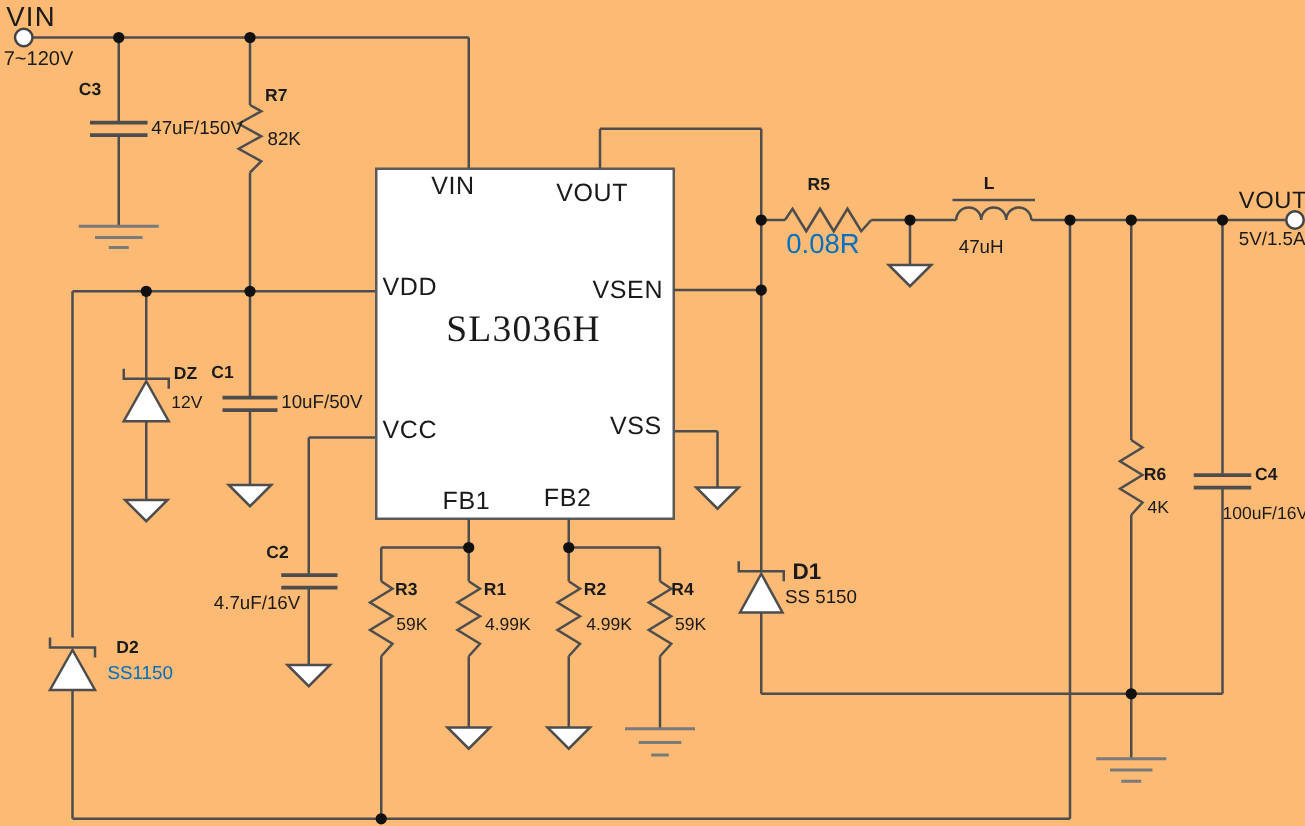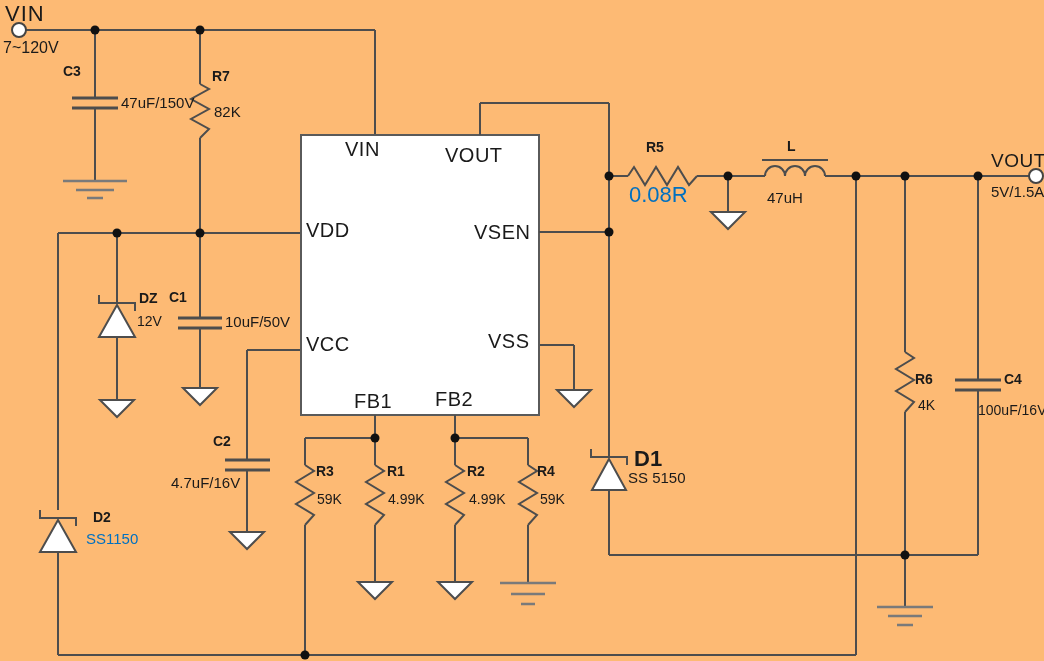--- a/index.html
+++ b/index.html
@@ -191,20 +191,21 @@
   <div class="lbl ref" style="left:63px;top:64px">C3</div>
   <div class="lbl val" style="left:121px;top:95px">47uF/150V</div>
 
   <div class="lbl ref" style="left:212px;top:69px">R7</div>
   <div class="lbl val" style="left:214px;top:104px">82K</div>
 
   <div class="lbl pin" style="left:345px;top:139px">VIN</div>
   <div class="lbl pin" style="left:445px;top:145px">VOUT</div>
   <div class="lbl pin" style="left:306px;top:220px">VDD</div>
   <div class="lbl pin" style="left:474px;top:222px">VSEN</div>
+  <div class="lbl icname" style="left:357px;top:249px">SL3036H</div>
   <div class="lbl pin" style="left:306px;top:334px">VCC</div>
   <div class="lbl pin" style="left:488px;top:331px">VSS</div>
   <div class="lbl pin" style="left:354px;top:391px">FB1</div>
   <div class="lbl pin" style="left:435px;top:389px">FB2</div>
 
   <div class="lbl ref" style="left:139px;top:291px">DZ</div>
   <div class="lbl val-sm" style="left:137px;top:314px">12V</div>
 
   <div class="lbl ref" style="left:169px;top:290px">C1</div>
   <div class="lbl val" style="left:225px;top:314px">10uF/50V</div>
@@ -229,21 +230,21 @@
 
   <div class="lbl ref" style="left:646px;top:140px">R5</div>
   <div class="lbl blue" style="left:629px;top:184px;font-size:22px">0.08R</div>
 
   <div class="lbl ref" style="left:787px;top:139px">L</div>
   <div class="lbl val" style="left:767px;top:190px">47uH</div>
 
   <div class="lbl" style="left:991px;top:151px;font-size:19px;letter-spacing:0.5px">VOUT</div>
   <div class="lbl val" style="left:991px;top:184px">5V/1.5A</div>
 
-  <div class="lbl ref" style="left:634px;top:448px;font-size:22px">D1</div>
+  <div class="lbl ref" style="left:634px;top:448px;font-size:18px">D1</div>
   <div class="lbl val" style="left:628px;top:470px">SS 5150</div>
 
   <div class="lbl ref" style="left:915px;top:372px">R6</div>
   <div class="lbl val-sm" style="left:918px;top:398px">4K</div>
 
   <div class="lbl ref" style="left:1004px;top:372px">C4</div>
   <div class="lbl val-sm" style="left:978px;top:403px">100uF/16V</div>
 
 </div>
 

